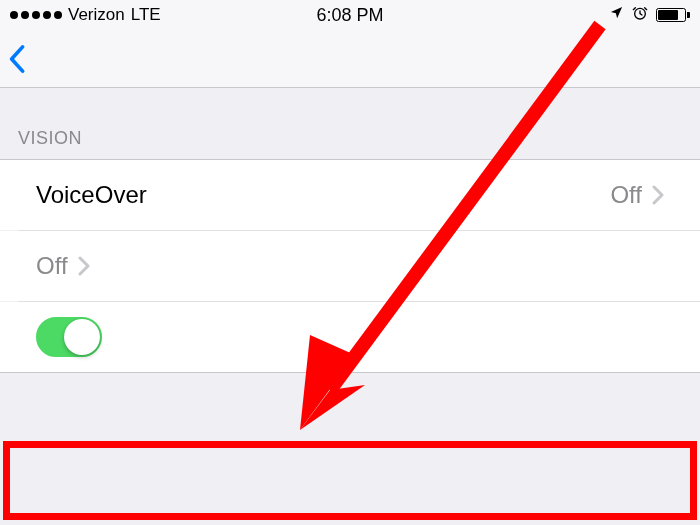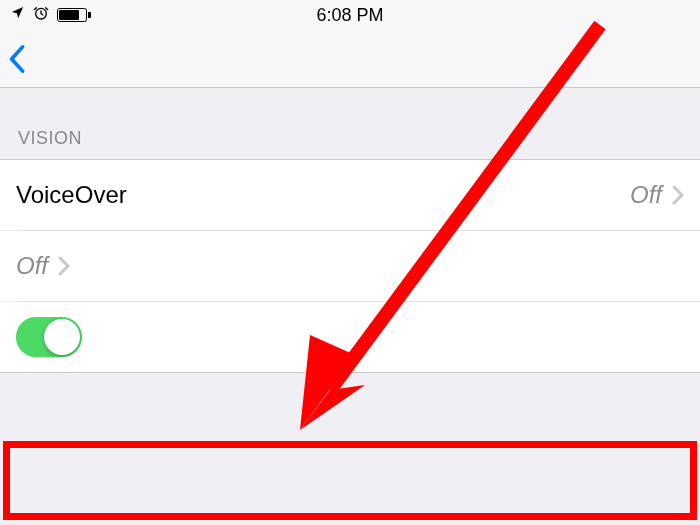--- a/index.html
+++ b/index.html
@@ -23,25 +23,25 @@
     
     .nav-bar { height: 58px; background: #f7f7f9; border-bottom: 1px solid #c8c7cc; display: flex; align-items: center; position: relative; padding: 0 8px; }
     .back-btn { display: flex; align-items: center; color: #007aff; font-size: 24px; gap: 4px; }
     .back-chevron svg { display: block; }
     .nav-title { position: absolute; left: 50%; transform: translateX(-50%); font-size: 24px; font-weight: 500; color: #000; }
 
     
     .section-header { padding: 40px 18px 10px 18px; font-size: 18px; color: #8a8a8d; letter-spacing: 0.5px; }
 
     
-    .row { background: #fff; height: 70px; display: flex; align-items: center; padding: 0 16px; justify-content: space-between; position: relative; }
+    .row { background: #fff; height: 70px; display: flex; align-items: center; padding: 0 36px; justify-content: space-between; position: relative; }
     .row + .row-sep { height: 1px; background: #e0e0e2; margin-left: 18px; }
     .row-label { font-size: 24px; color: #000; }
     .row-right { display: flex; align-items: center; gap: 10px; }
-    .row-value { font-size: 24px; color: #8a8a8d; font-style: italic; }
+    .row-value { font-size: 24px; color: #8a8a8d; }
     .chevron svg { display: block; }
 
     
     .toggle { width: 66px; height: 40px; border-radius: 20px; position: relative; }
     .toggle.off { background: #fff; border: 2px solid #e4e4e5; }
     .toggle.on { background: #4cd964; border: 2px solid #4cd964; }
     .knob { width: 36px; height: 36px; border-radius: 50%; background: #fff; position: absolute; top: 0px; box-shadow: 0 2px 4px rgba(0,0,0,0.25), 0 0 1px rgba(0,0,0,0.15); }
     .toggle.off .knob { left: 0px; }
     .toggle.on .knob { right: 0px; }
 
@@ -50,20 +50,31 @@
     
     .annotation-arrow { position: absolute; pointer-events: none; }
     .highlight-box { position: absolute; border: 7px solid #ff0000; pointer-events: none; }
   </style>
 </head>
 <body>
 
 <div class="screen">
 
   <div class="status-bar">
+    <div class="status-left">
+      <span class="signal-dots">
+        <span class="dot"></span>
+          <span class="dot"></span>
+          <span class="dot"></span>
+          <span class="dot"></span>
+          <span class="dot"></span>
+      </span>
+      <span class="carrier">Verizon</span>
+      <span class="network">LTE</span>
+    </div>
     <div class="status-center">6:08 PM</div>
     <div class="status-right">
       <span>
         <svg width="15" height="15" viewBox="0 0 24 24">
             <path d="M21 3L3 11l8 2 2 8 8-18z" fill="#000"></path>
           </svg>
       </span>
       <span>
         <svg width="16" height="16" viewBox="0 0 24 24">
             <circle cx="12" cy="13" r="8" fill="none" stroke="#000" stroke-width="2"></circle>

